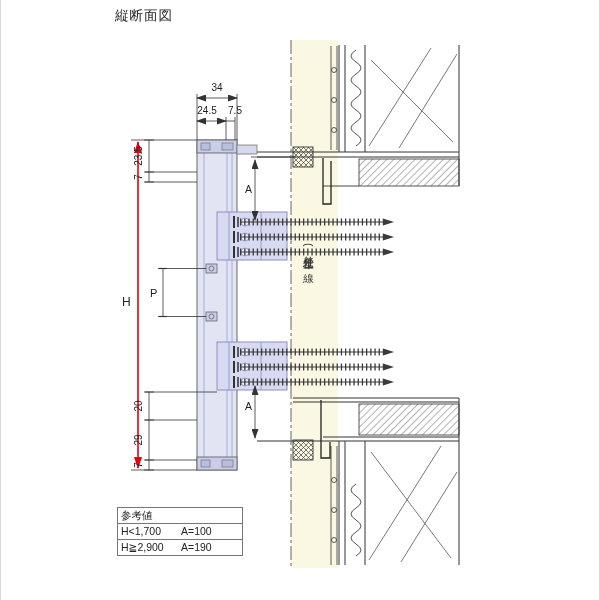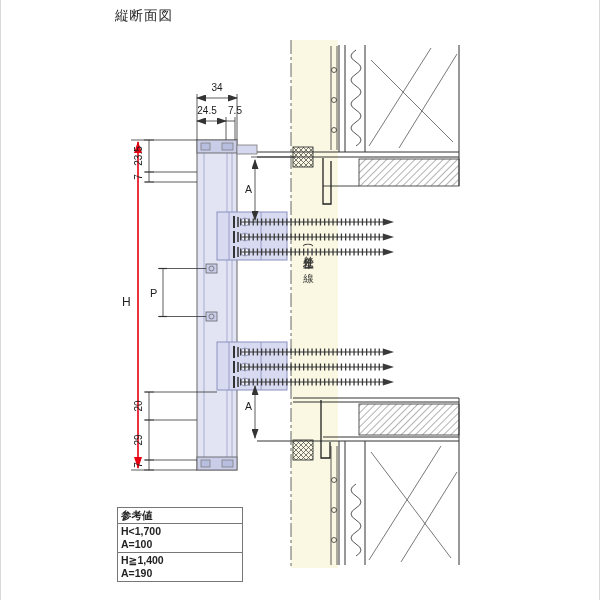--- a/index.html
+++ b/index.html
@@ -16,23 +16,23 @@
     position:absolute;left:301px;top:243px;height:120px;
     writing-mode:vertical-rl;text-orientation:mixed;
     font-size:10.5px;color:#333;letter-spacing:1px;
   }
   .note-table{
     position:absolute;left:116px;top:507px;width:124px;
     border:1px solid #777;font-size:10.5px;color:#222;background:#fff;
   }
   .nt-head{border-bottom:1px solid #777;padding:2px 3px;line-height:13px;}
   .nt-indent{padding-left:22px;}
-  .nt-row{border-bottom:1px solid #777;padding:1px 3px;line-height:13px;font-weight:bold;}
+  .nt-row{border-bottom:1px solid #777;padding:1px 3px;line-height:13px;}
   .nt-row:last-child{border-bottom:none;}
-  .nt-val{display:flex;flex-direction:column;}
+  .nt-val{display:flex;}
   .nt-val .cond{width:60px;}
   svg text{fill:#222;font-family:"Liberation Sans","DejaVu Sans",sans-serif;}
 </style>
 </head>
 <body>
 
 <div class="page">
 
   <div class="page-title">縦断面図</div>
 
@@ -222,18 +222,18 @@
 
   <div class="wall-line-label">(外壁仕上り線)</div>
 
   <div class="note-table">
     <div class="nt-row">参考値</div>
     <div class="nt-row nt-val">
       <span class="cond">H&lt;1,700</span>
       <span>A=100</span>
     </div>
     <div class="nt-row nt-val">
-      <span class="cond">H≧1,400</span>
+      <span class="cond">H≧2,900</span>
       <span>A=190</span>
     </div>
   </div>
 
 </div>
 
 </body></html>

